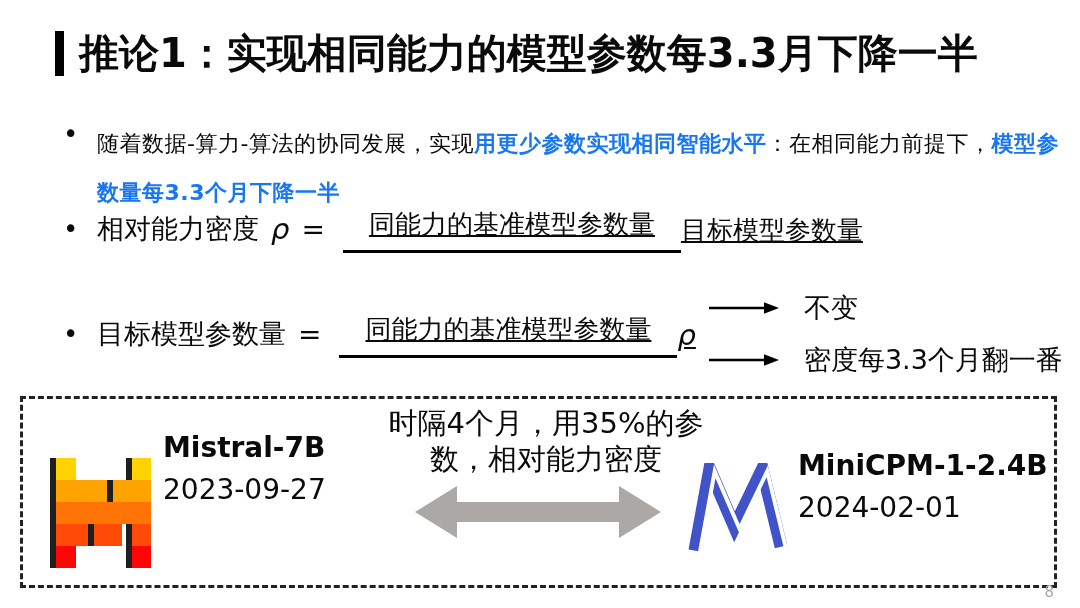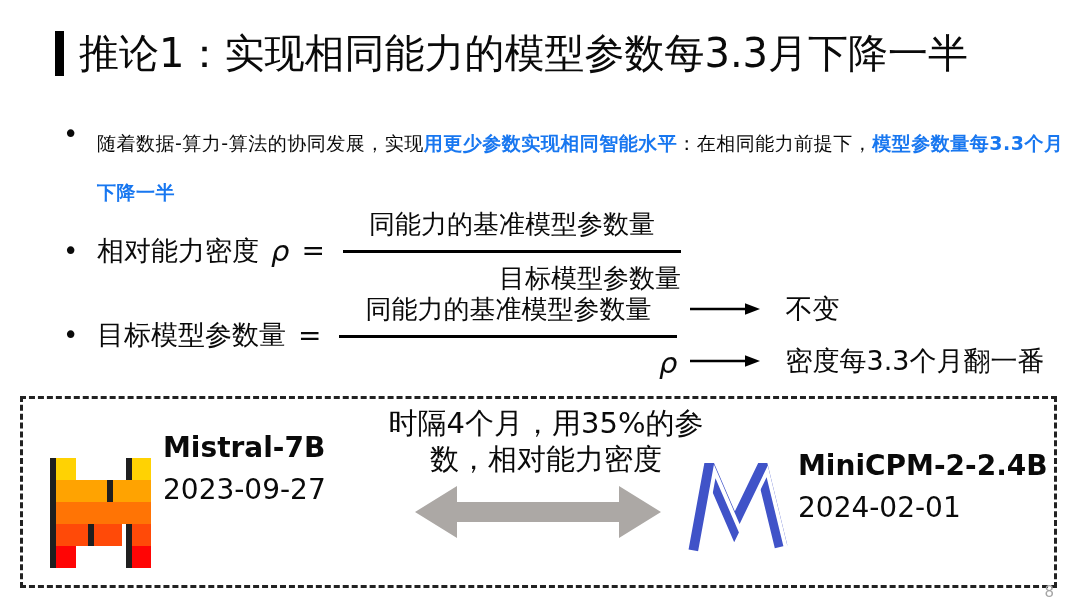--- a/index.html
+++ b/index.html
@@ -3,35 +3,35 @@
 <meta charset="utf-8">
 <style>
   html,body{margin:0;padding:0;background:#fff;}
   #slide{
     position:relative;width:1080px;height:608px;background:#ffffff;overflow:hidden;
     font-family:"DejaVu Sans","Liberation Sans",sans-serif;color:#0a0a0a;
   }
   
   .title-row{position:absolute;left:55px;top:26px;display:flex;align-items:center;gap:15px;}
   .title-bar{width:9px;height:45px;background:#000;flex:none;}
-  .title{margin:0;font-size:40px;font-weight:400;white-space:nowrap;letter-spacing:0;}
+  .title{margin:0;font-size:40px;font-weight:700;white-space:nowrap;letter-spacing:0;}
   
   .bullet{display:flex;}
   .dot{width:34px;flex:none;font-size:26px;line-height:inherit;}
   .bullet1{position:absolute;left:63px;top:119px;width:1002px;}
-  .bullet1 .btext{margin:0;font-size:19px;line-height:49px;letter-spacing:.5px;}
+  .bullet1 .btext{margin:0;font-size:22px;line-height:49px;letter-spacing:.5px;}
   .blue{color:#1877F0;font-weight:700;}
   
   .formula-row{position:absolute;left:63px;display:flex;align-items:center;}
   #f1{top:205px;}
   #f2{top:290px;}
   .flabel{font-size:27px;white-space:nowrap;text-align:center;}
   .sym{font-style:italic;font-size:29px;margin-left:12px;}
   .eq{font-size:28px;margin:0 12px;}
-  .frac{display:flex;flex-direction:column;align-items:flex-end;margin-left:6px;}
+  .frac{display:flex;flex-direction:row;align-items:flex-start;margin-left:6px;text-decoration:underline;}
   .frac .num{font-size:26px;padding:2px 26px 8px;border-bottom:3px solid #000;white-space:nowrap;}
   .frac .den{font-size:26px;padding-top:8px;white-space:nowrap;}
   #f2 .frac .den{font-style:italic;font-size:29px;}
   .annotations{display:flex;flex-direction:column;justify-content:space-between;height:88px;margin-left:12px;}
   .ann-row{display:flex;align-items:center;gap:24px;}
   .ann-label{font-size:27px;white-space:nowrap;}
   
   .compare-box{position:absolute;left:20px;top:396px;width:1037px;height:192px;
     border:3px dashed #222;box-sizing:border-box;}
   .note{position:absolute;left:15px;right:0;top:6px;text-align:center;font-size:29px;line-height:36px;}
@@ -140,20 +140,20 @@
     <svg class="arrow-gray" width="246" height="56" viewBox="0 0 246 56">
       <polygon points="0,28 42,2 42,18 204,18 204,2 246,28 204,54 204,38 42,38 42,54" fill="#ACA8A5"></polygon>
     </svg>
 
     <svg class="minicpm-logo" width="106" height="94" viewBox="0 0 107 94">
       <polyline points="12,88 27,6 52,64 80,6 99,84" fill="none" stroke="#4053C8" stroke-width="13"></polyline>
       <polyline points="17,90 32,8 57,66 85,8 104,86" fill="none" stroke="#ffffff" stroke-width="4"></polyline>
     </svg>
 
     <div class="model-text right-text">
-      <div class="mname">MiniCPM-2-2.4B</div>
+      <div class="mname">MiniCPM-1-2.4B</div>
       <div>2024-02-01</div>
     </div>
   </div>
 
   <div class="page-number">8</div>
 
 </div>
 
 </body></html>

